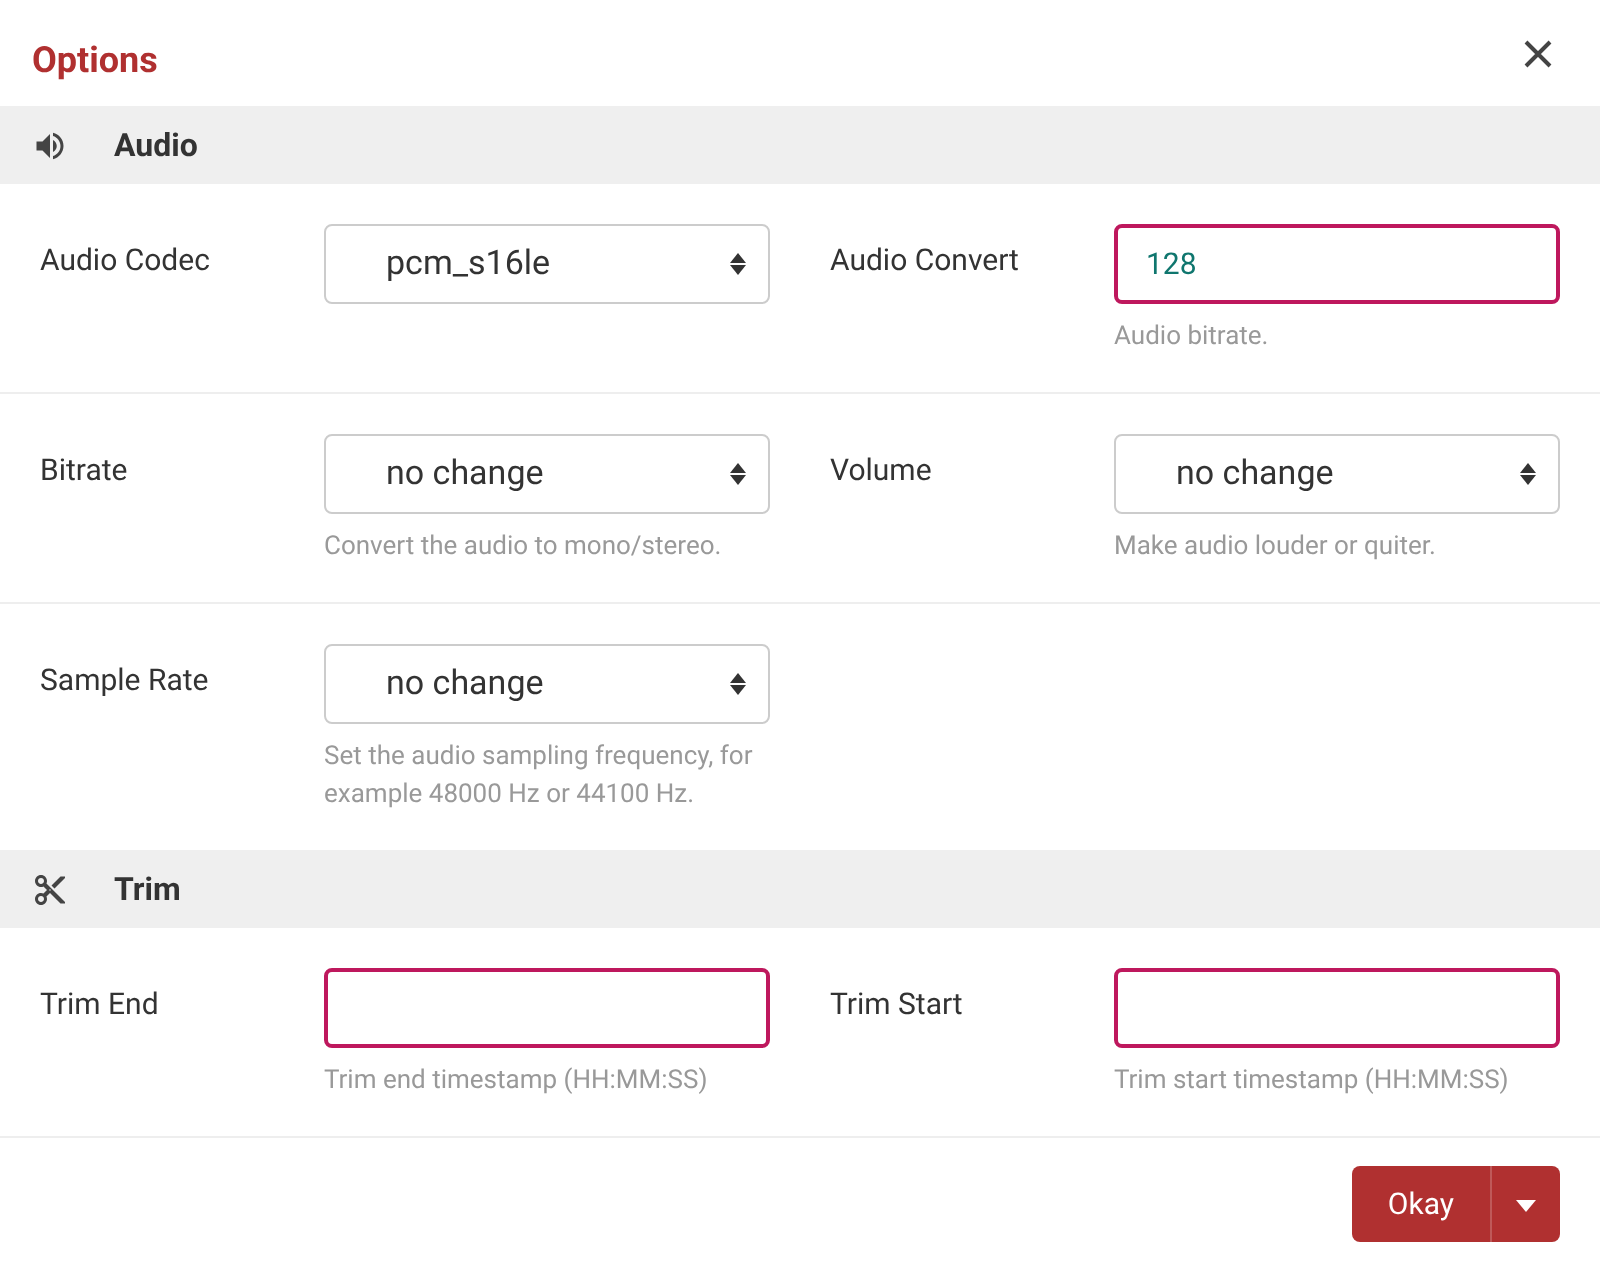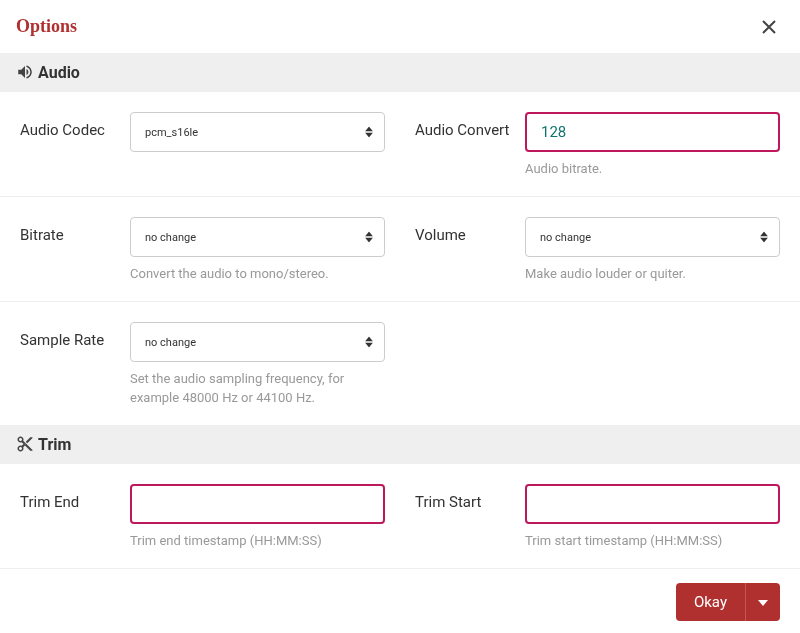--- a/index.html
+++ b/index.html
@@ -16,23 +16,22 @@
       height: 633px;
       overflow: hidden;
     }
     .modal {
       width: 800px;
       background: #fff;
     }
     .modal-header {
       display: flex;
       justify-content: space-between;
-      align-items: flex-start;
+      align-items: flex-end;
       padding: 16px 20px 12px 16px;
-      font-family: Liberation Serif, serif;
     }
     .modal-title {
       color: #b03030;
       font-weight: 700;
       font-size: 18px;
     }
     .close-btn {
       background: none;
       border: none;
       cursor: pointer;
@@ -42,22 +41,22 @@
       align-items: center;
     }
     .close-btn svg {
       width: 14px;
       height: 14px;
     }
     .section-header {
       background: #efefef;
       padding: 10px 16px;
       display: flex;
-      align-items: flex-start;
-      gap: 4px;
+      align-items: flex-end;
+      gap: 23px;
     }
     .section-header .icon {
       color: #444;
       display: flex;
       align-items: center;
     }
     .section-header .icon svg {
       width: 18px;
       height: 18px;
     }
@@ -74,21 +73,21 @@
       padding: 20px 20px 18px 20px;
       border-bottom: 1px solid #eee;
       gap: 30px;
     }
     .form-row:last-child {
       border-bottom: none;
     }
     .form-col {
       flex: 1;
       display: flex;
-      gap: 0;
+      gap: 32px;
       align-items: flex-start;
     }
     .form-label {
       width: 110px;
       flex-shrink: 0;
       padding-top: 9px;
       font-size: 15px;
       color: #333;
     }
     .form-control-wrap {
@@ -99,22 +98,22 @@
     }
     .form-control {
       position: relative;
     }
     .select {
       width: 100%;
       height: 40px;
       border: 1px solid #ccc;
       border-radius: 4px;
       background: #fff;
-      padding: 8px 36px 8px 14px;
-      font-size: 11px;
+      padding: 8px 36px 8px 30px;
+      font-size: 17px;
       color: #333;
       appearance: none;
       cursor: pointer;
       font-family: inherit;
     }
     .select-caret {
       position: absolute;
       right: 12px;
       top: 50%;
       transform: translateY(-50%);

